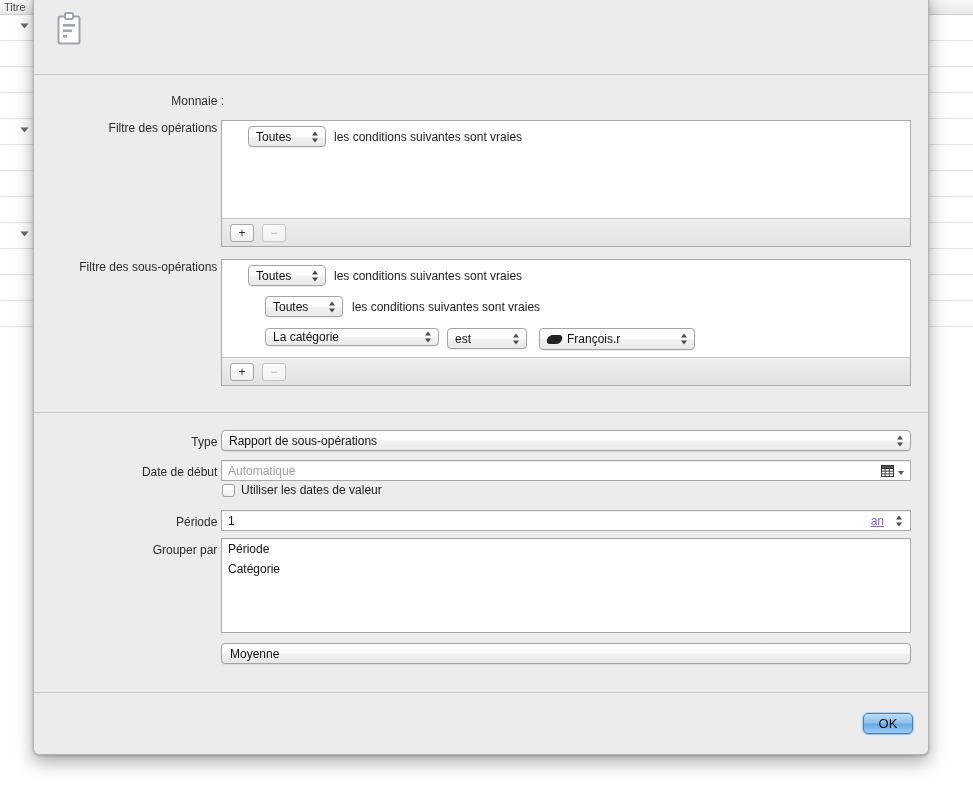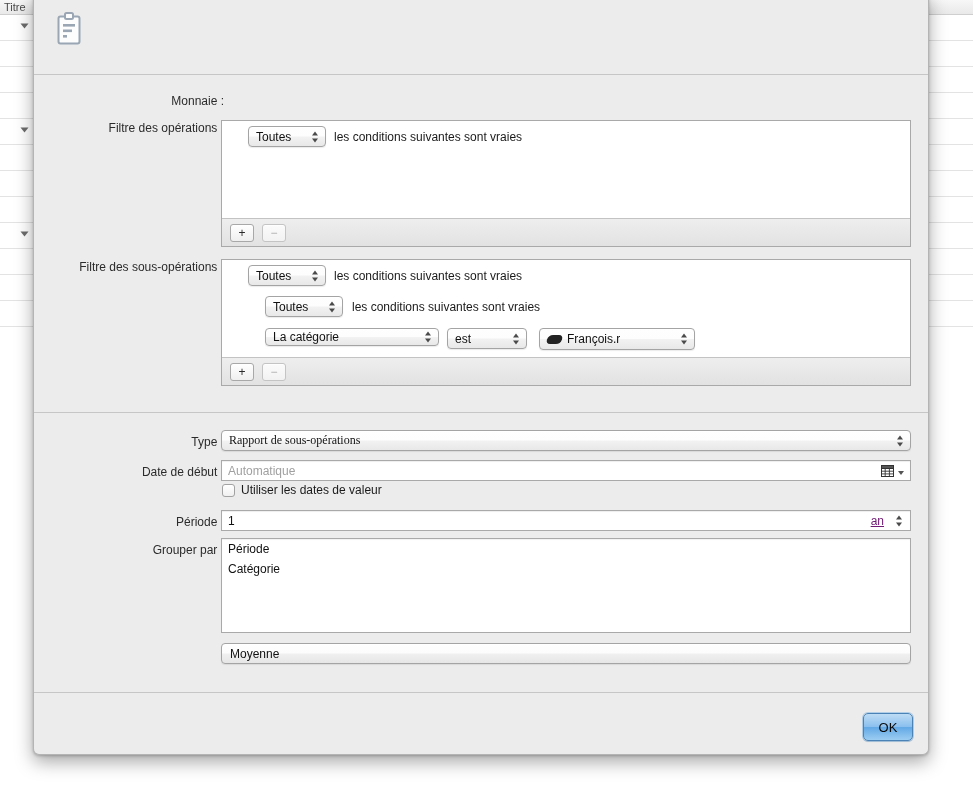--- a/index.html
+++ b/index.html
@@ -164,21 +164,21 @@
   }
 
   
   .stepfield { position: absolute; box-sizing: border-box;
     background: #ffffff; border: 1px solid #a9a9a9;
     box-shadow: inset 0 1px 1px rgba(0,0,0,0.07);
   }
   .stepfield .sv { position: absolute; left: 6px; top: 50%; transform: translateY(-50%);
     font-size: 12px; color: #111; }
   .stepfield .unit { position: absolute; right: 26px; top: 50%; transform: translateY(-50%);
-    font-size: 12px; color: #701a75; text-decoration: underline; }
+    font-size: 12px; color: #8b5cf6; text-decoration: underline; }
 
   
   .cbox {
     position: absolute; width: 13px; height: 13px; box-sizing: border-box;
     background: linear-gradient(#ffffff, #f0f0f0);
     border: 1px solid #a2a2a2; border-radius: 3px;
     box-shadow: 0 1px 0 rgba(255,255,255,0.8) inset;
   }
   .cblabel { position: absolute; font-size: 12px; color: #1a1a1a; white-space: nowrap; }
 
@@ -389,21 +389,21 @@
 
       <div class="filterbar">
         <div class="sqbtn" style="left:8px;">+</div>
         <div class="sqbtn disabled" style="left:40px;">−</div>
       </div>
     </div>
 
     <div class="hairline" style="top:420px;"></div>
 
     <div class="flabel" style="left:40px; top:443px; width:150px;">Type :</div>
-    <div class="popup" style="left:187px; top:438px; width:690px; height:21px;font-family:Liberation Serif, serif;">
+    <div class="popup" style="left:187px; top:438px; width:690px; height:21px;">
       <span class="ptext">Rapport de sous-opérations</span>
       <span class="steppers"></span>
     </div>
 
     <div class="flabel" style="left:20px; top:473px; width:170px;">Date de début :</div>
     <div class="textfield" style="left:187px; top:468px; width:690px; height:21px;">
       <span class="ph">Automatique</span>
       <span class="calicon">
         <svg width="13" height="12" viewBox="0 0 13 12">
           <rect x="0.5" y="0.5" width="12" height="11" fill="#ffffff" stroke="#333" stroke-width="1"></rect>
@@ -438,16 +438,16 @@
         </div>
     </div>
 
     <div class="pulldown" style="left:187px; top:651px; width:690px; height:21px;">
       <span class="ptext">Moyenne</span>
       <span class="dcaret"></span>
     </div>
 
     <div class="hairline" style="top:700px;"></div>
 
-    <div class="okbtn" style="left:829px; top:721px; width:50px; height:28px;">OK</div>
+    <div class="okbtn" style="left:829px; top:721px; width:50px; height:21px;">OK</div>
 
   </div>
 </div>
 
 </body></html>

